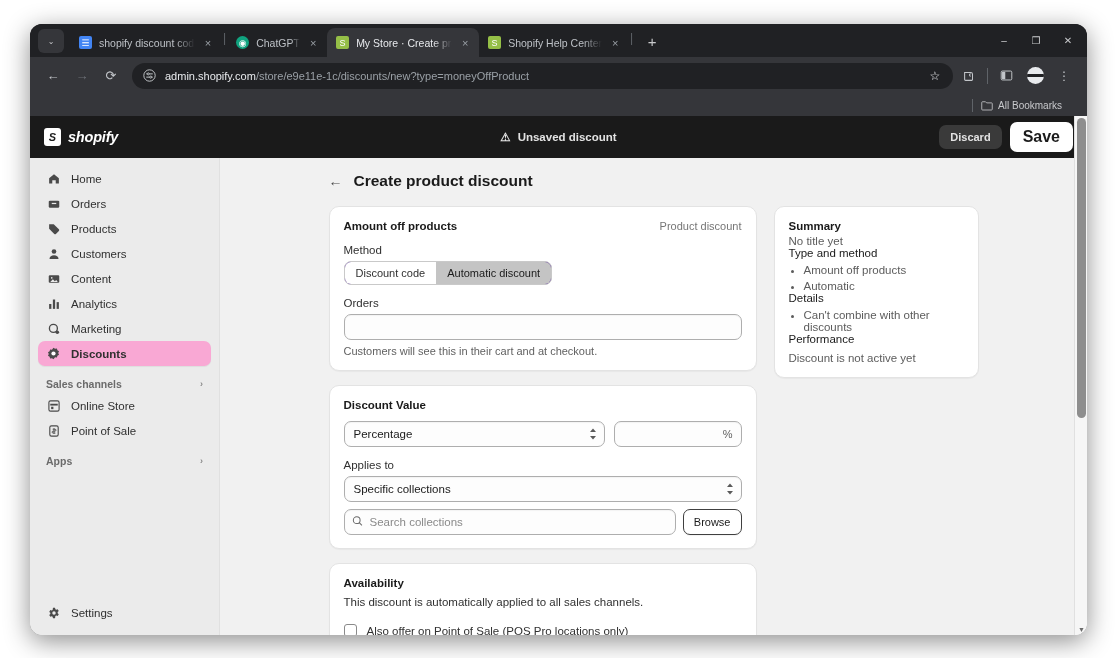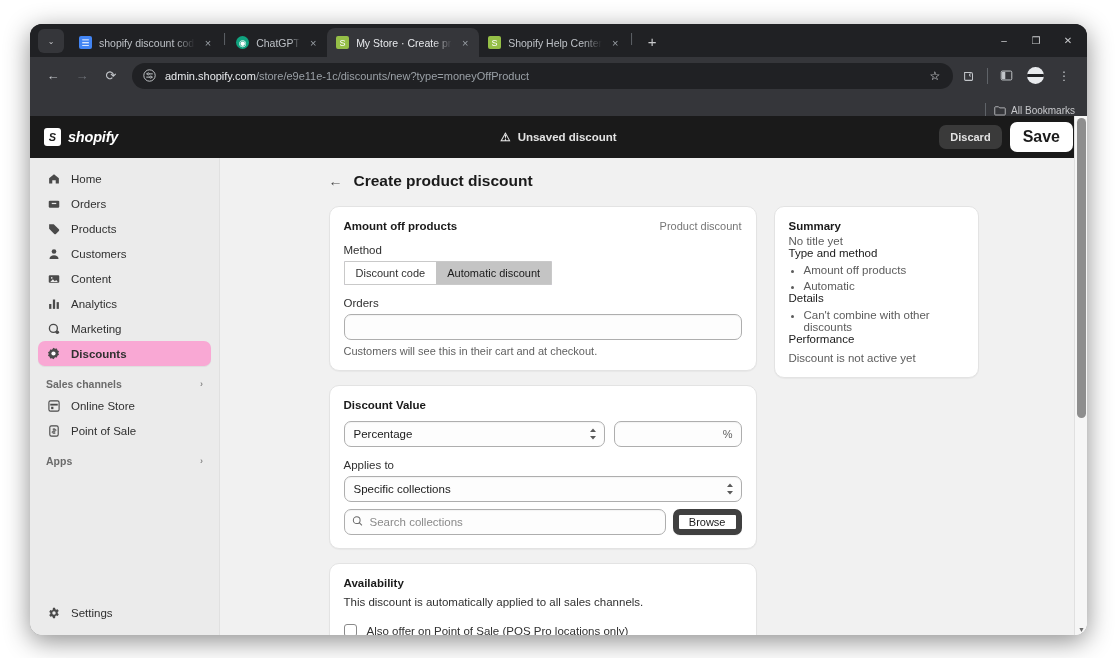--- a/index.html
+++ b/index.html
@@ -144,22 +144,22 @@
     position: relative; overflow: hidden;
   }
   #profile-avatar:after {
     content:''; position:absolute; left:0; right:0; top:7px; height:3px; background:#202124;
   }
 
   
   #bookmarks-bar {
     height: 22px;
     background: #35363a;
-    display: flex; align-items: flex-end; justify-content: flex-end;
-    padding-right: 12px;
+    display: flex; align-items: center; justify-content: flex-end;
+    padding-right: 25px;
   }
   #all-bookmarks {
     display: flex; align-items: center; gap: 5px;
     font-size: 10px; color: #c8c9cc;
   }
   #bm-divider { width:1px; height:13px; background:#5f6368; margin-right:8px; }
 
   
   #app-viewport {
     position: relative;
@@ -278,21 +278,21 @@
   .card-head-row { display: flex; align-items: baseline; }
   .card-title { font-size: 11.5px; font-weight: bold; color: #1a1a1a; }
   .card-badge { margin-left: auto; font-size: 11px; color: #767676; }
 
   .field-label { font-size: 11.5px; color: #303030; margin: 12px 0 5px; }
   .field-label:first-of-type { margin-top: 11px; }
 
   #method-segmented {
     display: inline-flex;
     border: 1px solid #c9c9c9;
-    border-radius: 1px;
+    border-radius: 7px;
     overflow: hidden;
     background: #4c1d95;
   }
   .seg-btn {
     font-size: 11px; color: #303030;
     padding: 5px 11px;
     background: #fff;
     border: none; font-family: inherit; cursor: pointer;
   }
   .seg-btn.selected { background: #c4c4c4; color: #1a1a1a; }
@@ -335,21 +335,21 @@
     font-size: 11px; color: #616161; pointer-events: none;
   }
   .search-row { display: flex; gap: 7px; margin-top: 7px; }
   .search-wrap { position: relative; flex: 1 1 auto; }
   .search-icon {
     position: absolute; left: 8px; top: 50%; transform: translateY(-50%);
     font-size: 10px; color: #6b6b6b;
   }
   .search-wrap .text-input { padding-left: 25px; }
   #browse-button {
-    background: #fff; border: 6px solid #404040; border-radius: 7px;
+    background: #fff; border: 1px solid #404040; border-radius: 7px;
     font-size: 11px; color: #1a1a1a; padding: 0 10px; height: 26px;
     font-family: inherit; cursor: pointer; flex: none;
     box-shadow: 0 1px 1px rgba(0,0,0,.05);
   }
   .body-text { font-size: 11.5px; color: #303030; margin-top: 7px; }
   .checkbox-row { display: flex; align-items: center; gap: 10px; margin-top: 16px; }
   .checkbox {
     width: 13px; height: 13px; flex: none;
     border: 1px solid #8a8a8a; border-radius: 3px; background: #fff;
     cursor: pointer;

